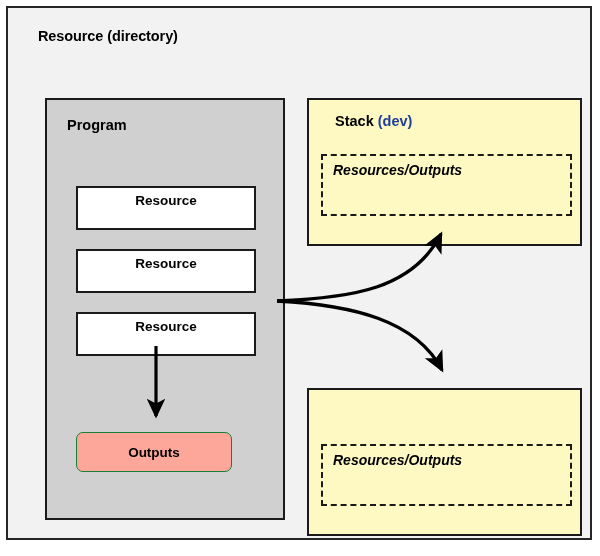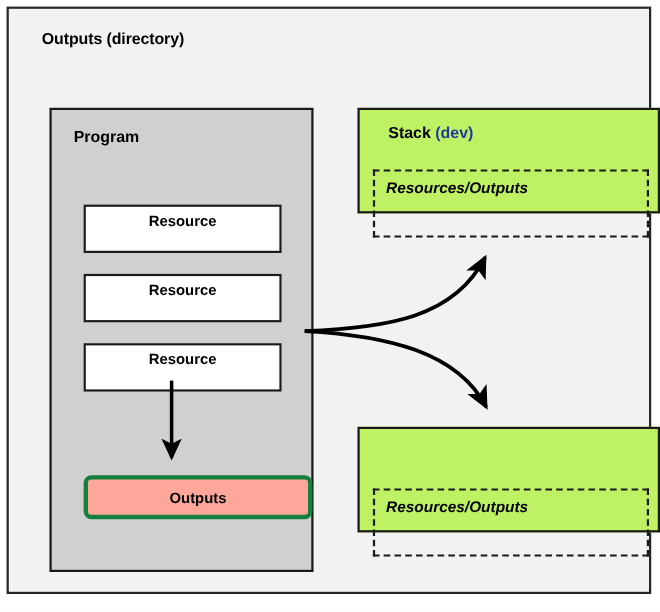--- a/index.html
+++ b/index.html
@@ -88,46 +88,45 @@
   }
   .res-1 { top: 86px; }
   .res-2 { top: 149px; }
   .res-3 { top: 212px; }
 
   
   .outputs-box {
     position: absolute;
     left: 29px;
     top: 332px;
-    width: 208px;
+    width: 156px;
     height: 40px;
     box-sizing: border-box;
     background: #fca79a;
-    border: 4px solid #15803d;
+    border: 1px solid #15803d;
     border-radius: 7px;
     display: flex;
     align-items: center;
     justify-content: center;
   }
   .outputs-box .label {
     font-size: 13.5px;
     font-weight: bold;
     color: #000000;
   }
 
   
   .stack-box {
     position: absolute;
     left: 299px;
     width: 275px;
-    height: 96px;
-    box-sizing: border-box;
-    background: #bef264;
+    height: 148px;
+    box-sizing: border-box;
+    background: #fef9c3;
     border: 2px solid #1a1a1a;
-    margin-left: 18px;
   }
   .stack-dev  { top: 90px; }
   .stack-prod { top: 380px; }
 
   .stack-title {
     position: absolute;
     left: 26px;
     top: 13px;
     font-size: 14.5px;
     font-weight: bold;
@@ -167,21 +166,21 @@
     pointer-events: none;
   }
 </style>
 </head>
 <body>
 
 <div id="canvas">
 
   <div class="project-box">
 
-    <div class="project-title">Outputs (directory)</div>
+    <div class="project-title">Resource (directory)</div>
 
     <div class="program-box">
       <div class="program-title">Program</div>
 
       <div class="resource-box res-1">
         <div class="label">Resource</div>
       </div>
 
       <div class="resource-box res-2">
         <div class="label">Resource</div>

